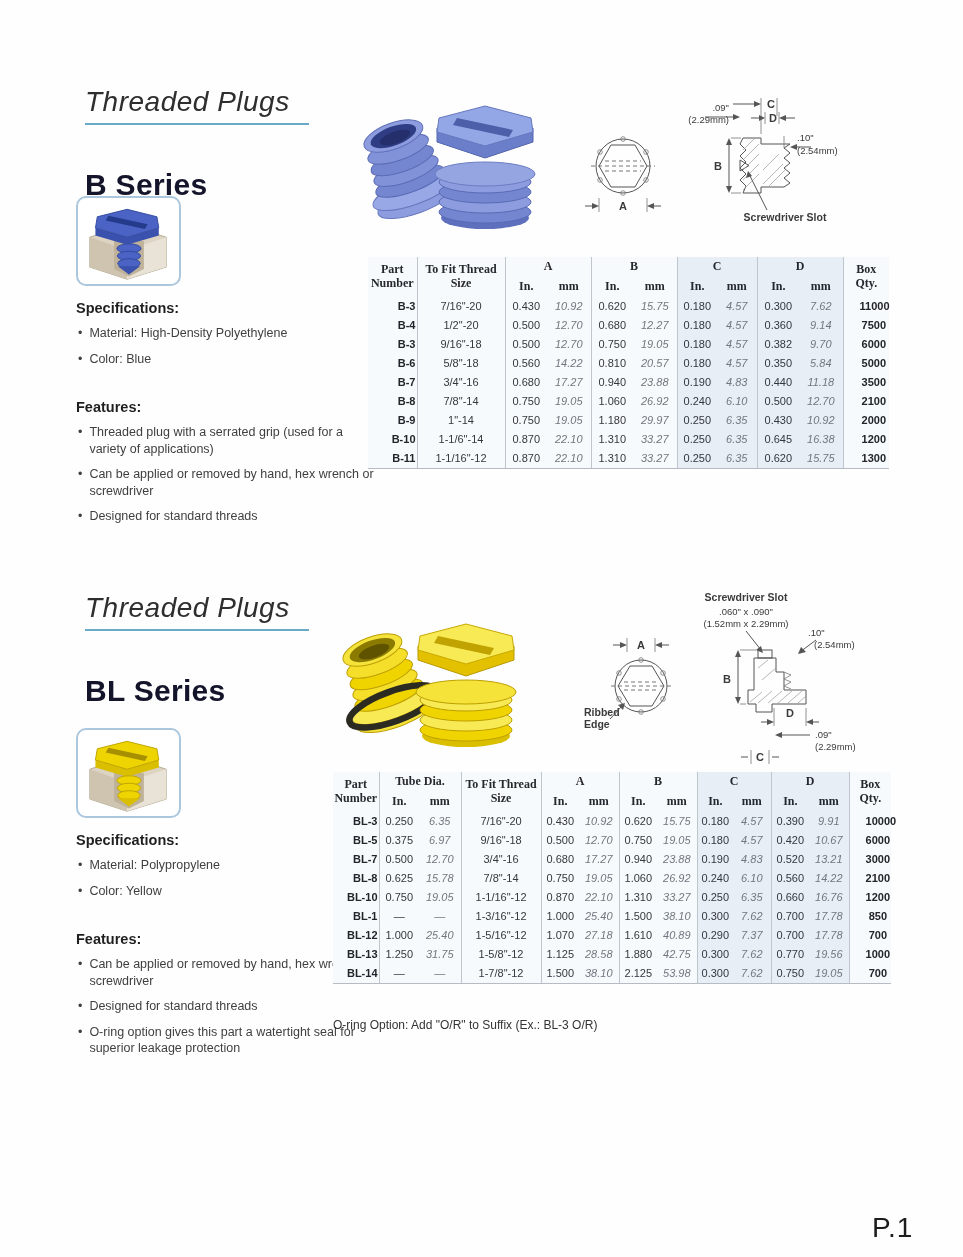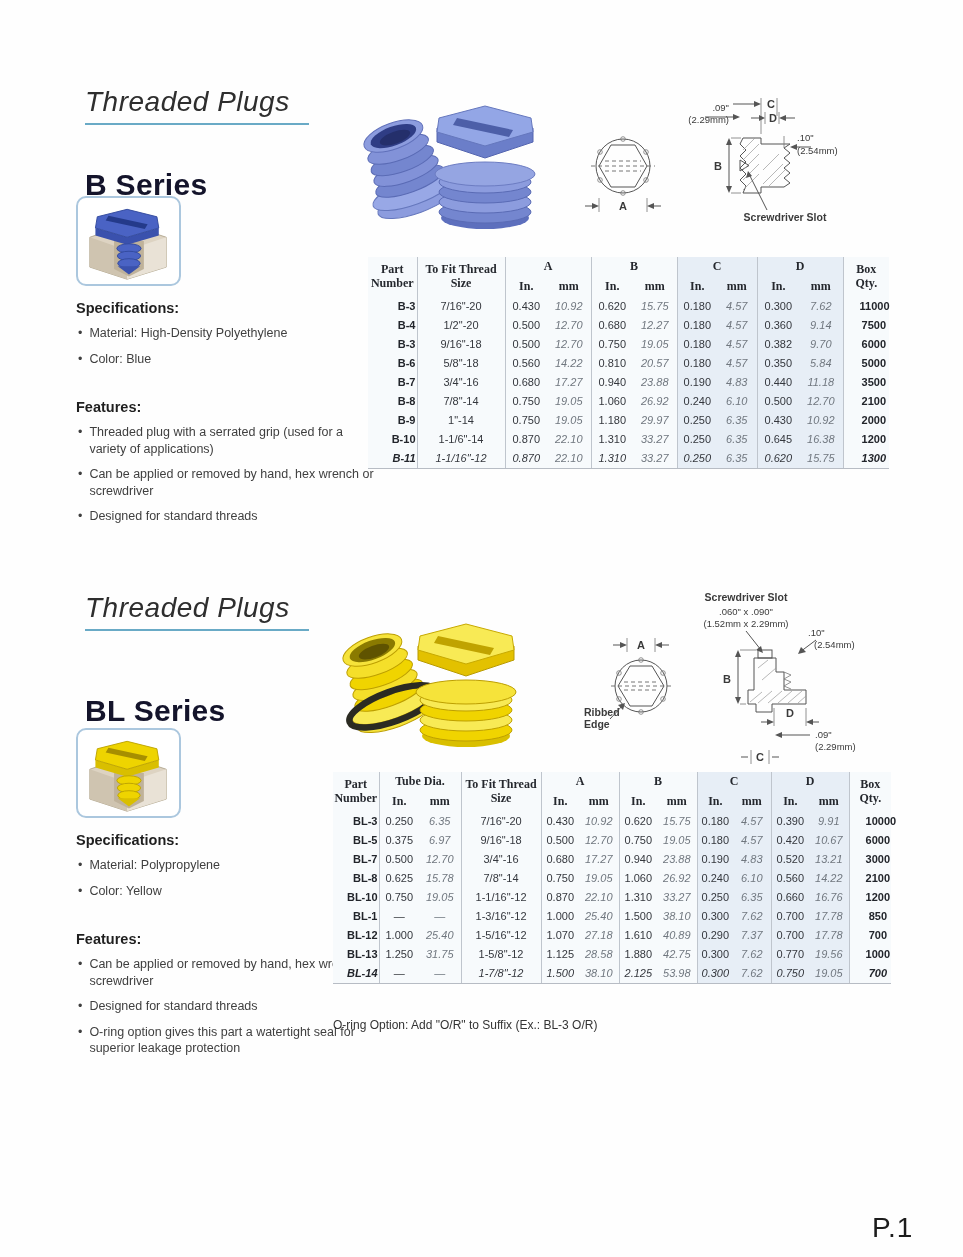--- a/index.html
+++ b/index.html
@@ -19,21 +19,21 @@
   .bullet .dot{flex:0 0 auto;}
   
   table{border-collapse:collapse;table-layout:fixed;background:#f7fafc;}
   #b-table{width:502px;}
   #bl-table{width:537px;}
   col.band{background:#e7eef6;}
   th{font-size:12px;font-weight:bold;color:#25282e;text-align:center;vertical-align:middle;
      padding:3px 1px;line-height:1.15;font-family:Liberation Serif, serif;}
   td{font-size:11px;text-align:center;vertical-align:middle;padding:3.5px 1px;color:#34373d;}
   .gl{border-left:1px solid #bfc5cd;}
-  tbody tr:last-child td{border-bottom:1px solid #b7bcc4;font-style:italic;}
+  tbody tr:last-child td{border-bottom:1px solid #b7bcc4;}
   td.part{font-weight:bold;color:#22252b;text-align:right;}
   td.thread{color:#34373d;}
   td.mm{font-style:italic;color:#70777f;}
   td.qty{font-weight:bold;color:#22252b;padding-left:16px;}
   .footnote{font-size:12px;color:#333;}
   .pagenum{font-size:28px;color:#1c1c1c;letter-spacing:1px;}
   
   .diagram svg text{font-family:"Liberation Sans",sans-serif;fill:#3a3a3a;}
   text.dl{font-size:11px;font-weight:bold;}
   text.sl{font-size:9.5px;}
@@ -342,21 +342,21 @@
           <td class="mm">6.35</td>
           <td class="in gl">0.620</td>
           <td class="mm">15.75</td>
           <td class="qty gl">1300</td>
         </tr>
       </tbody>
   </table>
 
   <div class="abs title" style="left:85px;top:592px;">Threaded Plugs</div>
   <div class="abs rule" style="left:85px;top:629px;width:224px;"></div>
-  <div class="abs series" style="left:85px;top:657px;">BL Series</div>
+  <div class="abs series" style="left:85px;top:637px;">BL Series</div>
 
   <div class="abs" style="left:310px;top:584px;width:244px;height:176px;">
     <svg width="244" height="176" viewBox="0 0 244 176">
       <g transform="rotate(-20 74 98)">
         <ellipse cx="74" cy="132" rx="41" ry="13" fill="#f6e33a" stroke="#bd9f00"></ellipse>
         <ellipse cx="74" cy="123" rx="43" ry="13" fill="#f8ea55" stroke="#bd9f00"></ellipse>
         <ellipse cx="74" cy="112" rx="36" ry="11" fill="#f0d400" stroke="#bd9f00"></ellipse>
         <ellipse cx="74" cy="101" rx="34" ry="11" fill="#f5df2a" stroke="#bd9f00"></ellipse>
         <ellipse cx="74" cy="90" rx="33" ry="11" fill="#f0d400" stroke="#bd9f00"></ellipse>
         <ellipse cx="74" cy="78" rx="32" ry="11" fill="#f5df2a" stroke="#bd9f00"></ellipse>

